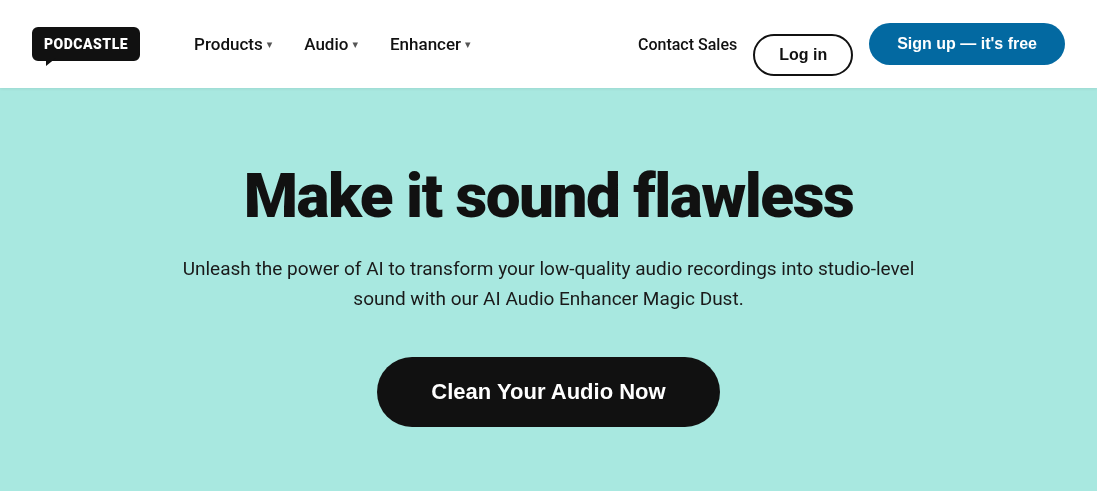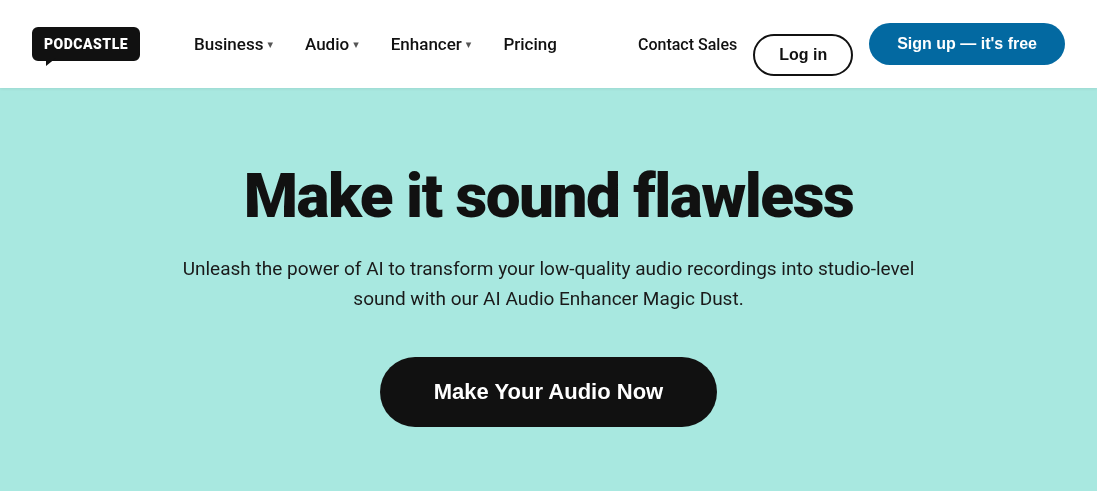--- a/index.html
+++ b/index.html
@@ -170,40 +170,37 @@
 </head>
 <body>
 
 <nav class="navbar">
   <div class="logo-wrap">
     <div class="logo-box">PODCASTLE</div>
   </div>
 
   <div class="nav-links">
     <a class="nav-item">
-      <span>Business</span>
+      <span>Products</span>
       <span class="chevron">▾</span>
     </a>
     <a class="nav-item">
       <span>Audio</span>
       <span class="chevron">▾</span>
     </a>
     <a class="nav-item">
       <span>Enhancer</span>
       <span class="chevron">▾</span>
     </a>
-    <a class="nav-item">
-      <span>Pricing</span>
-    </a>
   </div>
 
   <div class="nav-right">
     <span class="contact-sales">Contact Sales</span>
     <button class="btn-login">Log in</button>
     <button class="btn-signup">Sign up — it's free</button>
   </div>
 </nav>
 
 <section class="hero">
   <h1 class="hero-title">Make it sound flawless</h1>
   <p class="hero-subtitle">Unleash the power of AI to transform your low-quality audio recordings into studio-level sound with our AI Audio Enhancer Magic Dust.</p>
-  <button class="btn-cta">Make Your Audio Now</button>
+  <button class="btn-cta">Clean Your Audio Now</button>
 </section>
 
 </body></html>

